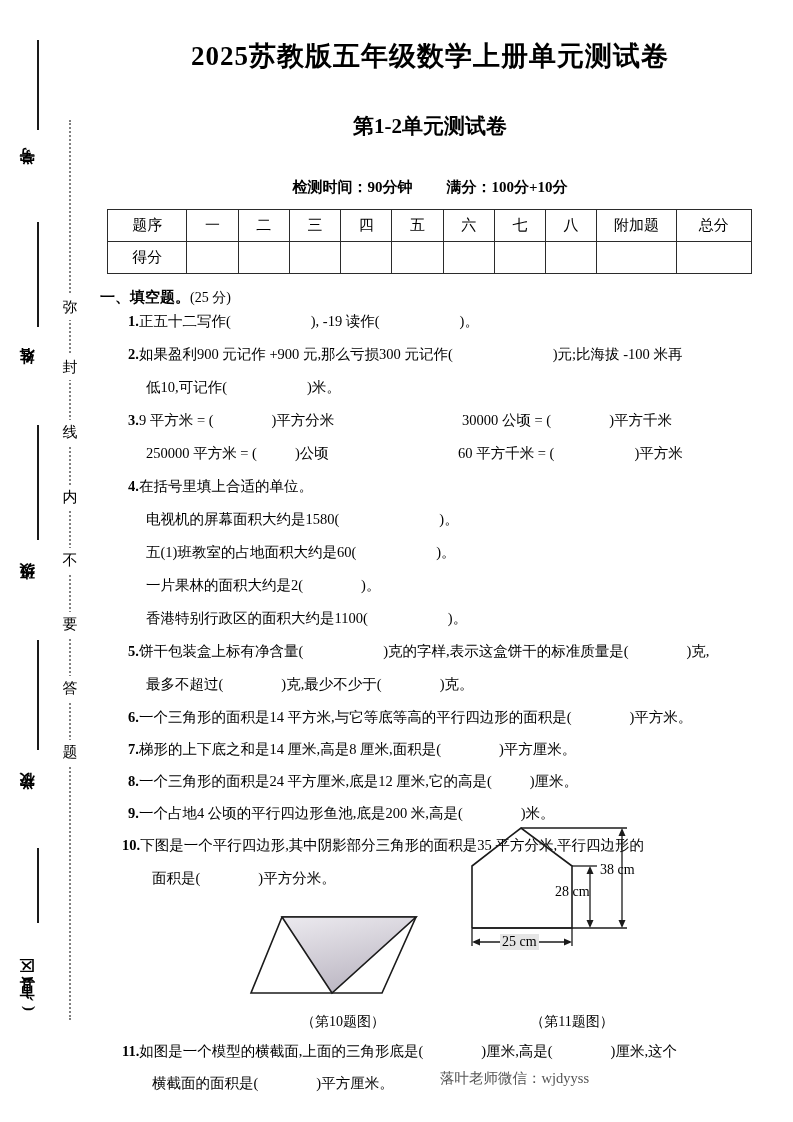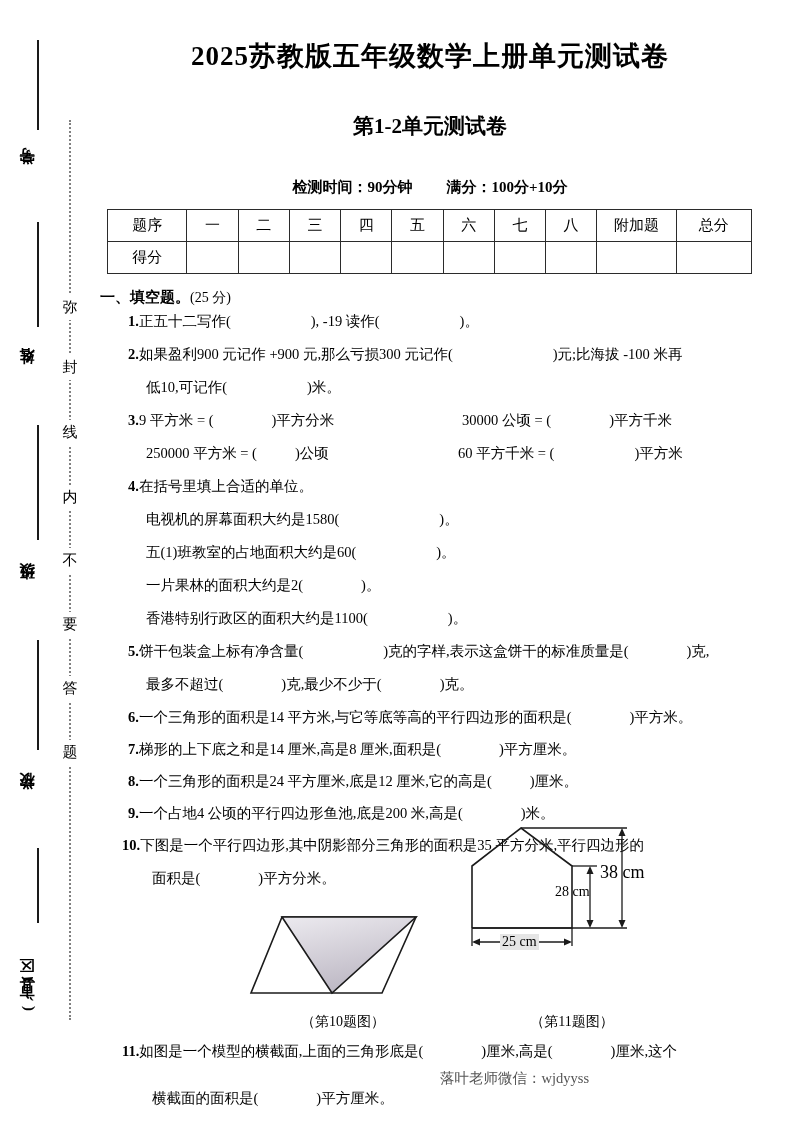--- a/index.html
+++ b/index.html
@@ -353,27 +353,27 @@
     <polygon points="128,48 124.5,56 131.5,56" fill="#1b1b1b"></polygon>
     <polygon points="128,110 124.5,102 131.5,102" fill="#1b1b1b"></polygon>
 
     <line x1="10" y1="110" x2="10" y2="128" stroke="#1b1b1b" stroke-width="1.3"></line>
     <line x1="110" y1="110" x2="110" y2="128" stroke="#1b1b1b" stroke-width="1.3"></line>
 
     <line x1="12" y1="124" x2="108" y2="124" stroke="#1b1b1b" stroke-width="1.3"></line>
     <polygon points="10,124 18,120.5 18,127.5" fill="#1b1b1b"></polygon>
     <polygon points="110,124 102,120.5 102,127.5" fill="#1b1b1b"></polygon>
   </svg>
-  <div style="position:absolute; left:500px; top:862px; font-size:18px; font-family:'Liberation Serif',serif; white-space:nowrap;">38 cm</div>
+  <div style="position:absolute; left:500px; top:862px; font-size:14px; font-family:'Liberation Serif',serif; white-space:nowrap;">38 cm</div>
   <div style="position:absolute; left:455px; top:884px; font-size:14px; font-family:'Liberation Serif',serif; white-space:nowrap;">28 cm</div>
   <div style="position:absolute; left:400px; top:934px; font-size:14px; font-family:'Liberation Serif',serif; background:#e5e5e5; padding:0 2px; white-space:nowrap;">25 cm</div>
   <div class="fig-caption" style="left:372px; top:1013px; width:200px;">（第11题图）</div>
 
   <div class="q" style="left:22px; top:1042px;">
     <span class="q-num">11.</span><span>如图是一个模型的横截面,上面的三角形底是(</span><span class="blank-m"></span><span>)厘米,高是(</span><span class="blank-m"></span><span>)厘米,这个</span>
   </div>
-  <div class="q" style="left:52px; top:1074px;margin-top:15px;">
+  <div class="q" style="left:52px; top:1074px;">
     <span>横截面的面积是(</span><span class="blank-m"></span><span>)平方厘米。</span>
   </div>
 
 </div>
 
 <div id="footer-note">落叶老师微信：wjdyyss</div>
 
 </body></html>

